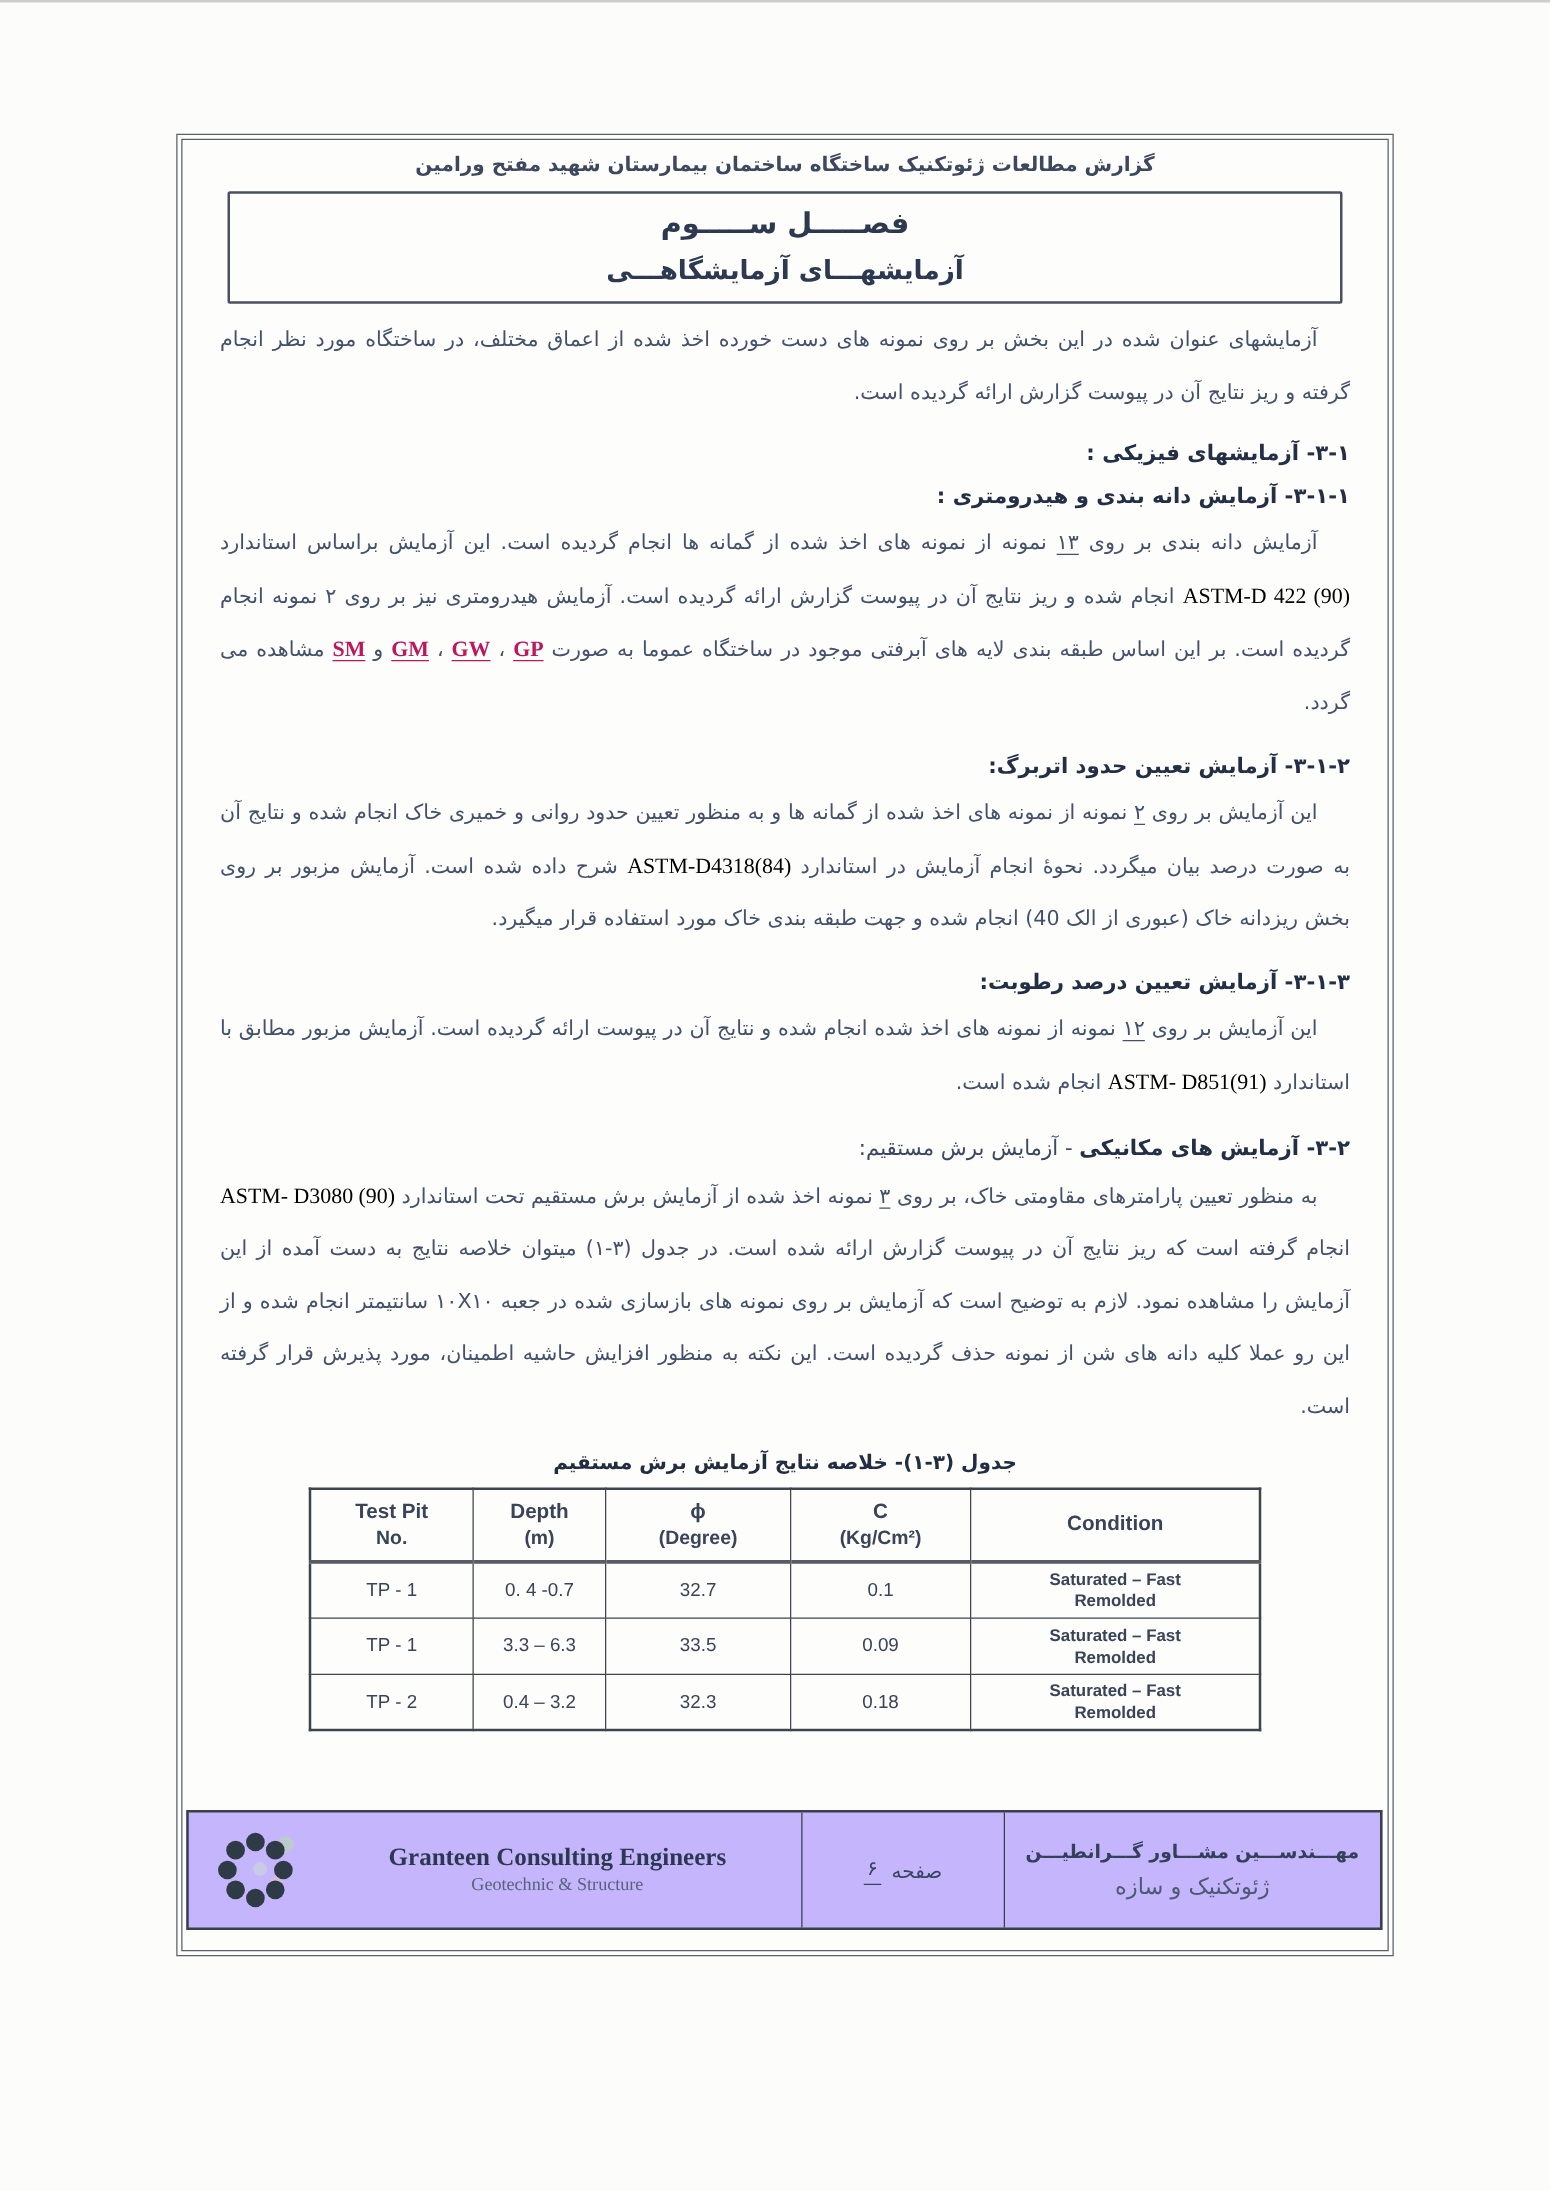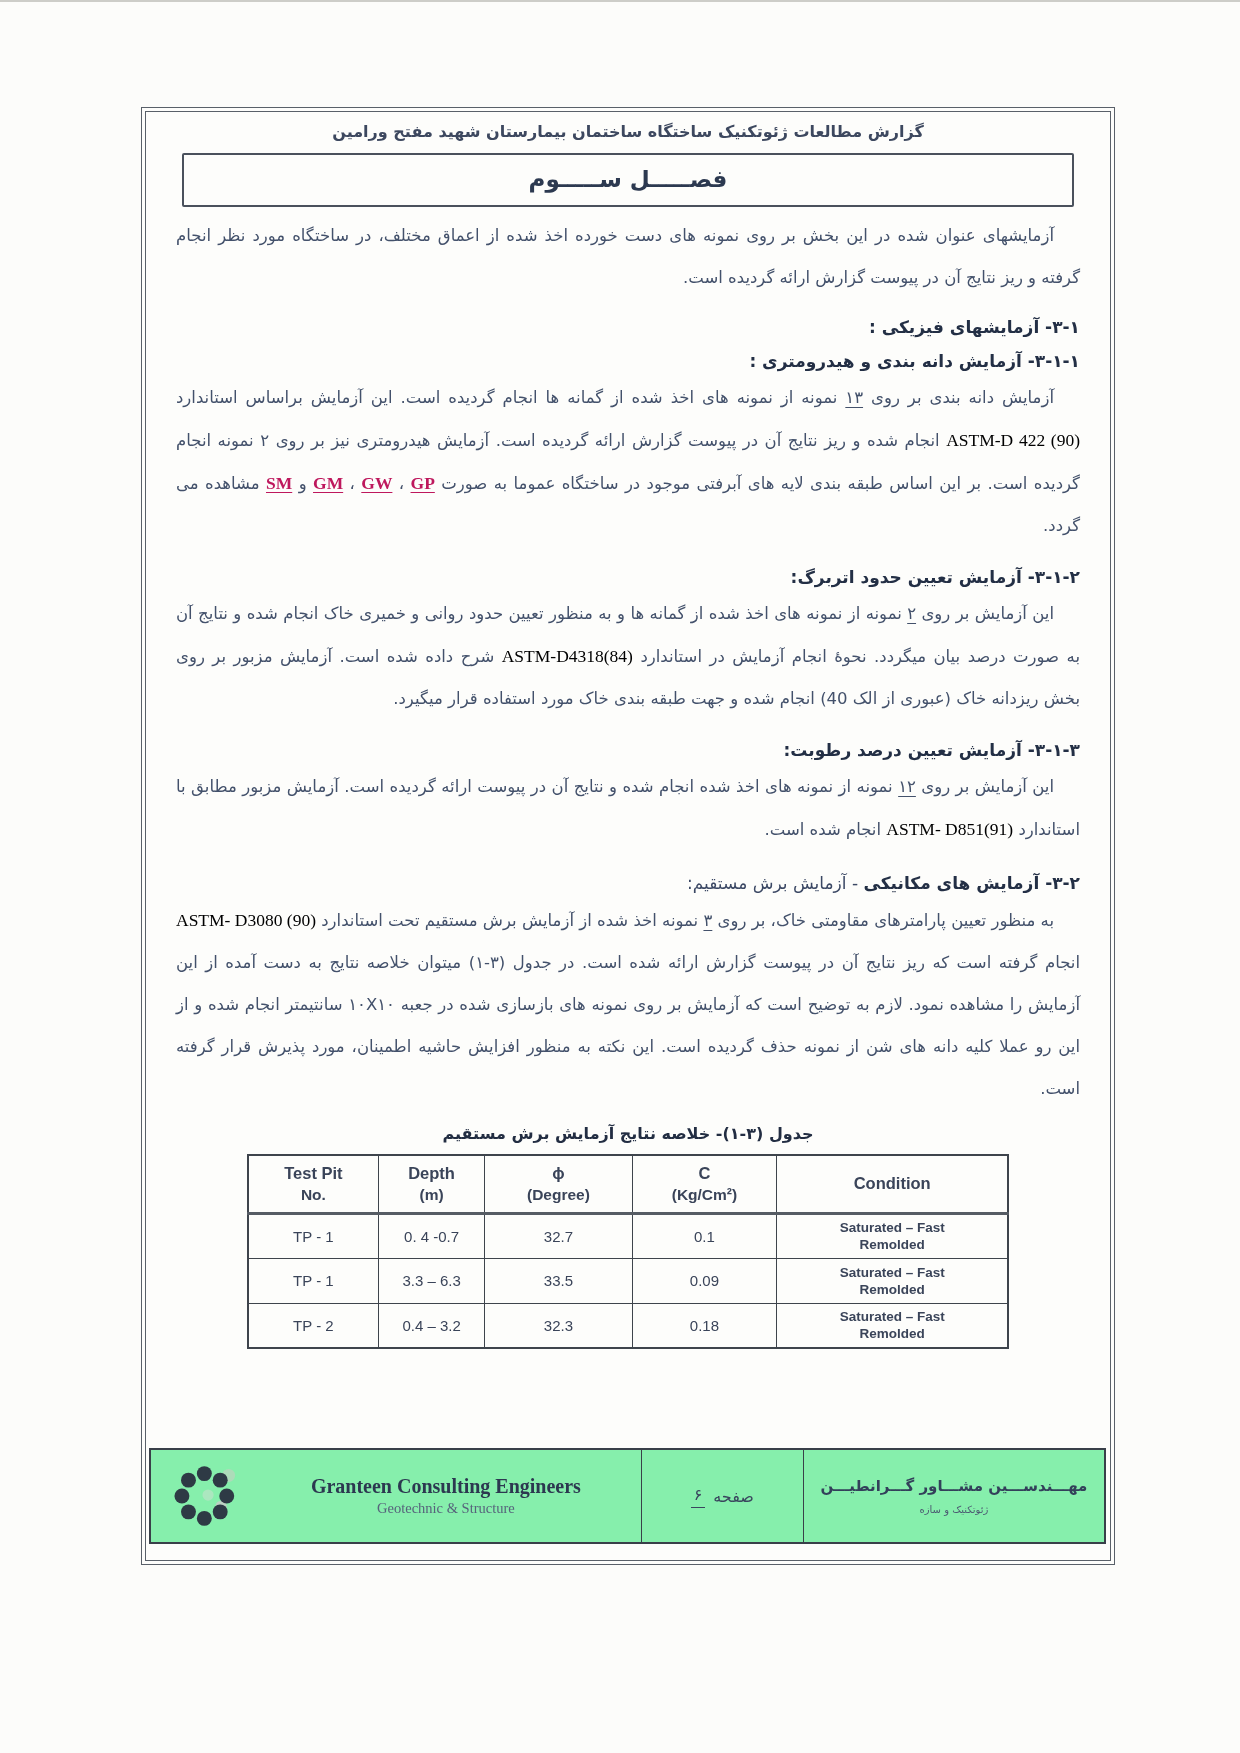--- a/index.html
+++ b/index.html
@@ -86,45 +86,46 @@
     color: #3a4459; padding: 2px 4px;
   }
   .results th { font-size: 16.5px; font-weight: bold; height: 58px; border-bottom: 3px solid #565c64; }
   .results th .th-l2 { display: block; font-size: 15.5px; margin-top: 3px; }
   .results td { font-size: 15px; height: 45px; }
   .results td.cond { font-size: 13.5px; font-weight: bold; line-height: 17px; }
 
   .footer-box {
     position: absolute; left: 3px; right: 4px; bottom: 16px; height: 96px;
     border: 2px solid #394049; display: flex; direction: ltr;
-    background: #86efac;
+    background: #c4b5fd;
   }
   .f-cell { display: flex; align-items: center; justify-content: center; height: 100%; }
   .f-logo-cell { width: 51.5%; border-right: 1.5px solid #394049; justify-content: flex-start; padding-left: 16px; gap: 8px; }
   .f-page-cell { width: 17%; border-right: 1.5px solid #394049; font-size: 16px; color: #3a465e; direction: rtl; gap: 8px; }
   .f-fa-cell { width: 31.5%; flex-direction: column; direction: rtl; color: #33405a; }
   .f-fa-name { font-size: 15px; font-weight: bold; }
-  .f-fa-tag { font-size: 10px; margin-top: 9px; color: #4c5a72; }
+  .f-fa-tag { font-size: 18px; margin-top: 9px; color: #4c5a72; }
   .f-en { text-align: center; flex: 1; padding-right: 8px; }
   .f-en-name { font-family: "Liberation Serif", serif; font-weight: bold; font-size: 20px; color: #2c3850; }
   .f-en-tag { font-family: "Liberation Serif", serif; font-size: 14.5px; color: #56637b; margin-top: 2px; }
   .pg-num { border-bottom: 1.5px solid #3a465e; padding: 0 3px 3px; }
 </style>
 </head>
 <body>
 
 <div class="top-edge"></div>
 
 <div class="frame">
   <div class="frame-inner">
 
     <div class="doc-header">گزارش مطالعات ژئوتکنیک ساختگاه ساختمان بیمارستان شهید مفتح ورامین</div>
 
     <div class="chapter-box">
       <div class="chapter-line1">فصـــــل ســـــوم</div>
+      <div class="chapter-line2">آزمایشهـــای آزمایشگاهـــی</div>
     </div>
 
     <p class="body-p intro">آزمایشهای عنوان شده در این بخش بر روی نمونه های دست خورده اخذ شده از اعماق مختلف، در ساختگاه مورد نظر انجام گرفته و ریز نتایج آن در پیوست گزارش ارائه گردیده است.</p>
 
     <h3 class="sec-h">۳-۱- آزمایشهای فیزیکی :</h3>
 
     <h4 class="sec-h sub">۳-۱-۱- آزمایش دانه بندی و هیدرومتری :</h4>
     <p class="body-p"><span>آزمایش دانه بندی بر روی </span><span class="u-num">۱۳</span><span> نمونه از نمونه های اخذ شده از گمانه ها انجام گردیده است. این آزمایش براساس استاندارد </span><span class="latin" dir="ltr">ASTM-D 422 (90)</span><span> انجام شده و ریز نتایج آن در پیوست گزارش ارائه گردیده است. آزمایش هیدرومتری نیز بر روی ۲ نمونه انجام گردیده است. بر این اساس طبقه بندی لایه های آبرفتی موجود در ساختگاه عموما به صورت </span><span class="soil" dir="ltr">GP</span><span> ، </span><span class="soil" dir="ltr">GW</span><span> ، </span><span class="soil" dir="ltr">GM</span><span> و </span><span class="soil" dir="ltr">SM</span><span> مشاهده می گردد.</span></p>
 
     <h4 class="sec-h gap">۳-۱-۲- آزمایش تعیین حدود اتربرگ:</h4>

